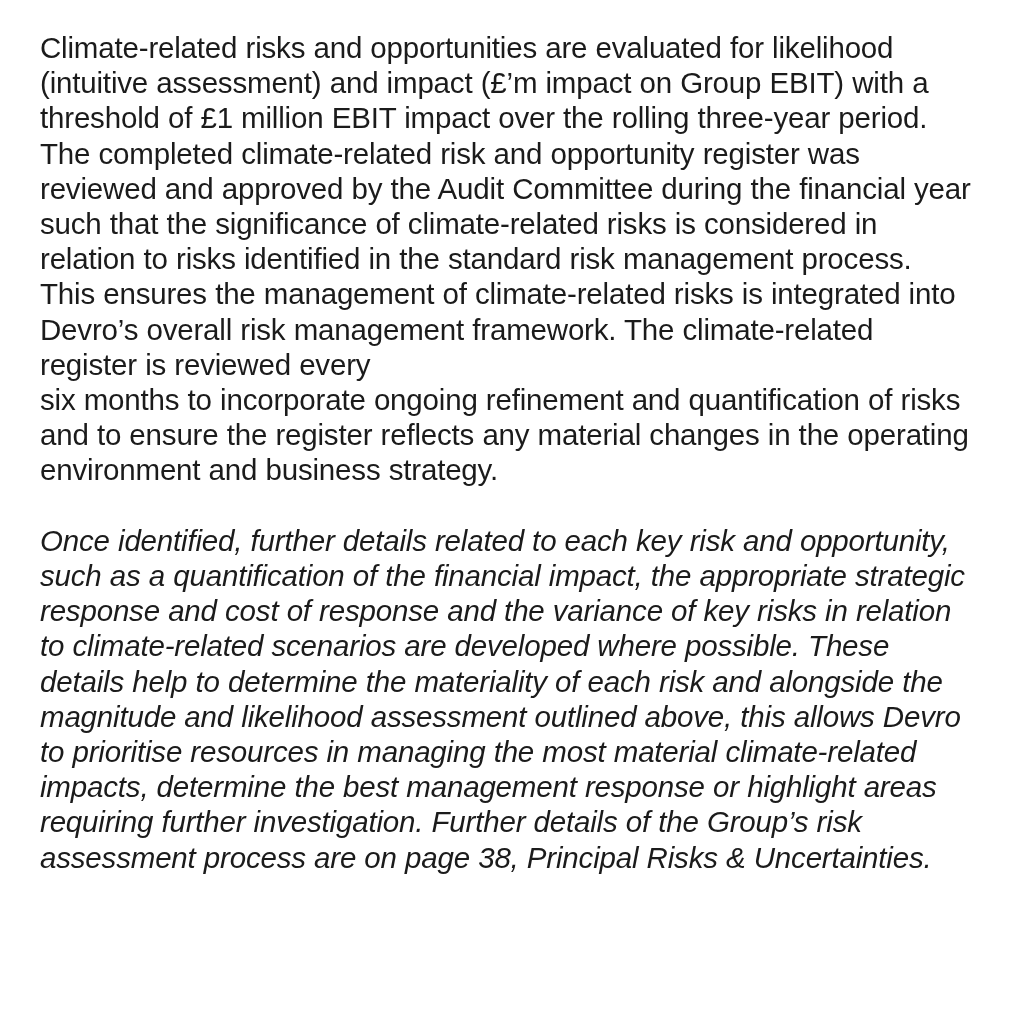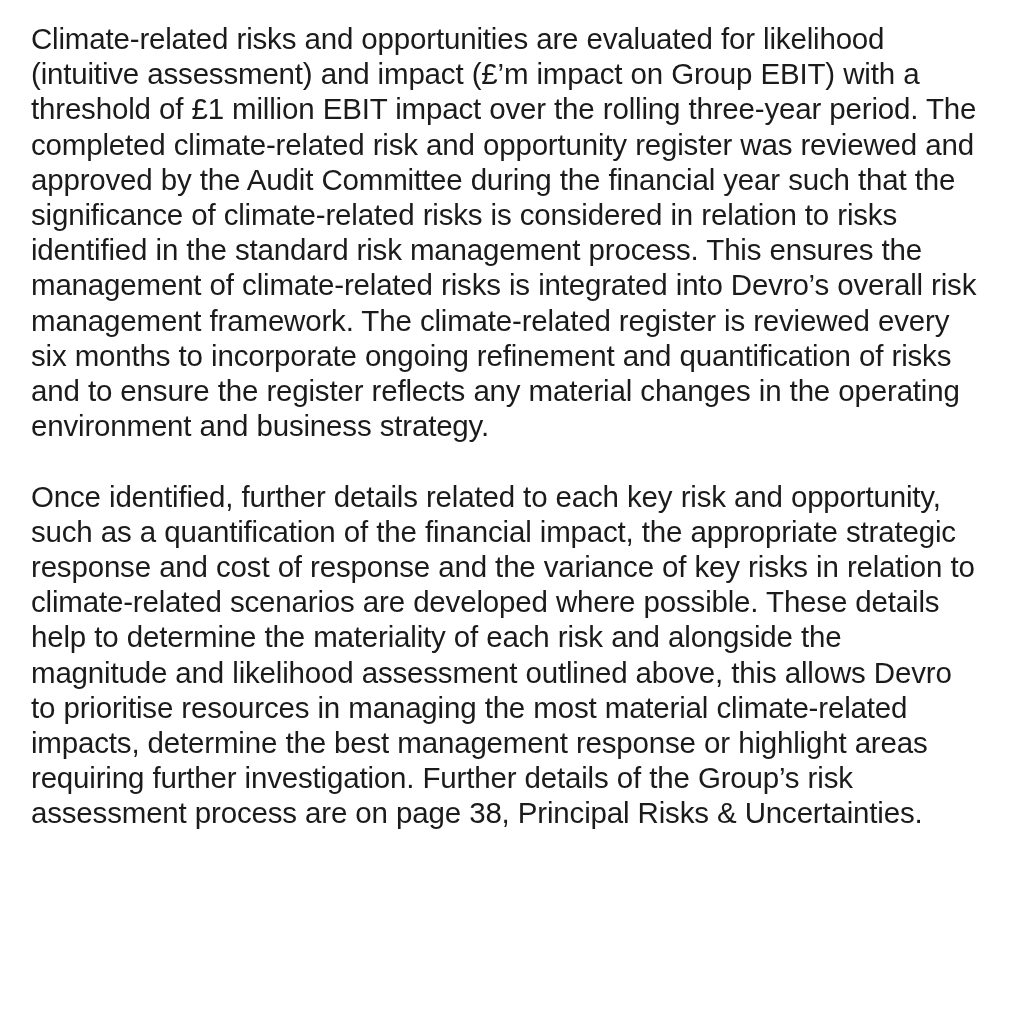--- a/index.html
+++ b/index.html
@@ -25,30 +25,31 @@
 
   .body-copy {
     font-family: "Liberation Sans", "DejaVu Sans", sans-serif;
     font-size: 29.5px;
     line-height: 35.2px;
     color: #1b1b1b;
     font-weight: 400;
     letter-spacing: -0.18px;
     word-spacing: 0.2px;
     text-align: left;
-    margin: 7px;
+    margin: 16px;
     -webkit-font-smoothing: antialiased;
   }
 
   .para {
     margin: 0;
   }
 
   .para + .para {
     margin-top: 35.2px;
+    font-style: italic;
   }
 </style>
 </head>
 <body>
 
 <div class="page" style="background: rgb(255, 255, 255);">
 
   <div class="body-copy" style="color: rgb(27, 27, 27);">
 
     <p class="para"><span>Climate-related risks and opportunities are evaluated for likelihood (intuitive assessment) and impact (£’m impact on Group EBIT) with a threshold of £1 million EBIT impact over the rolling three-year period. The completed climate-related risk and opportunity register was reviewed and approved by the Audit Committee during the financial year such that the significance of climate-related risks is considered in relation to risks identified in the standard risk management process. This ensures the management of climate-related risks is integrated into Devro’s overall risk management framework. The climate-related register is reviewed every</span><br><span>six months to incorporate ongoing refinement and quantification of risks and to ensure the register reflects any material changes in the operating environment and business strategy.</span></p>

